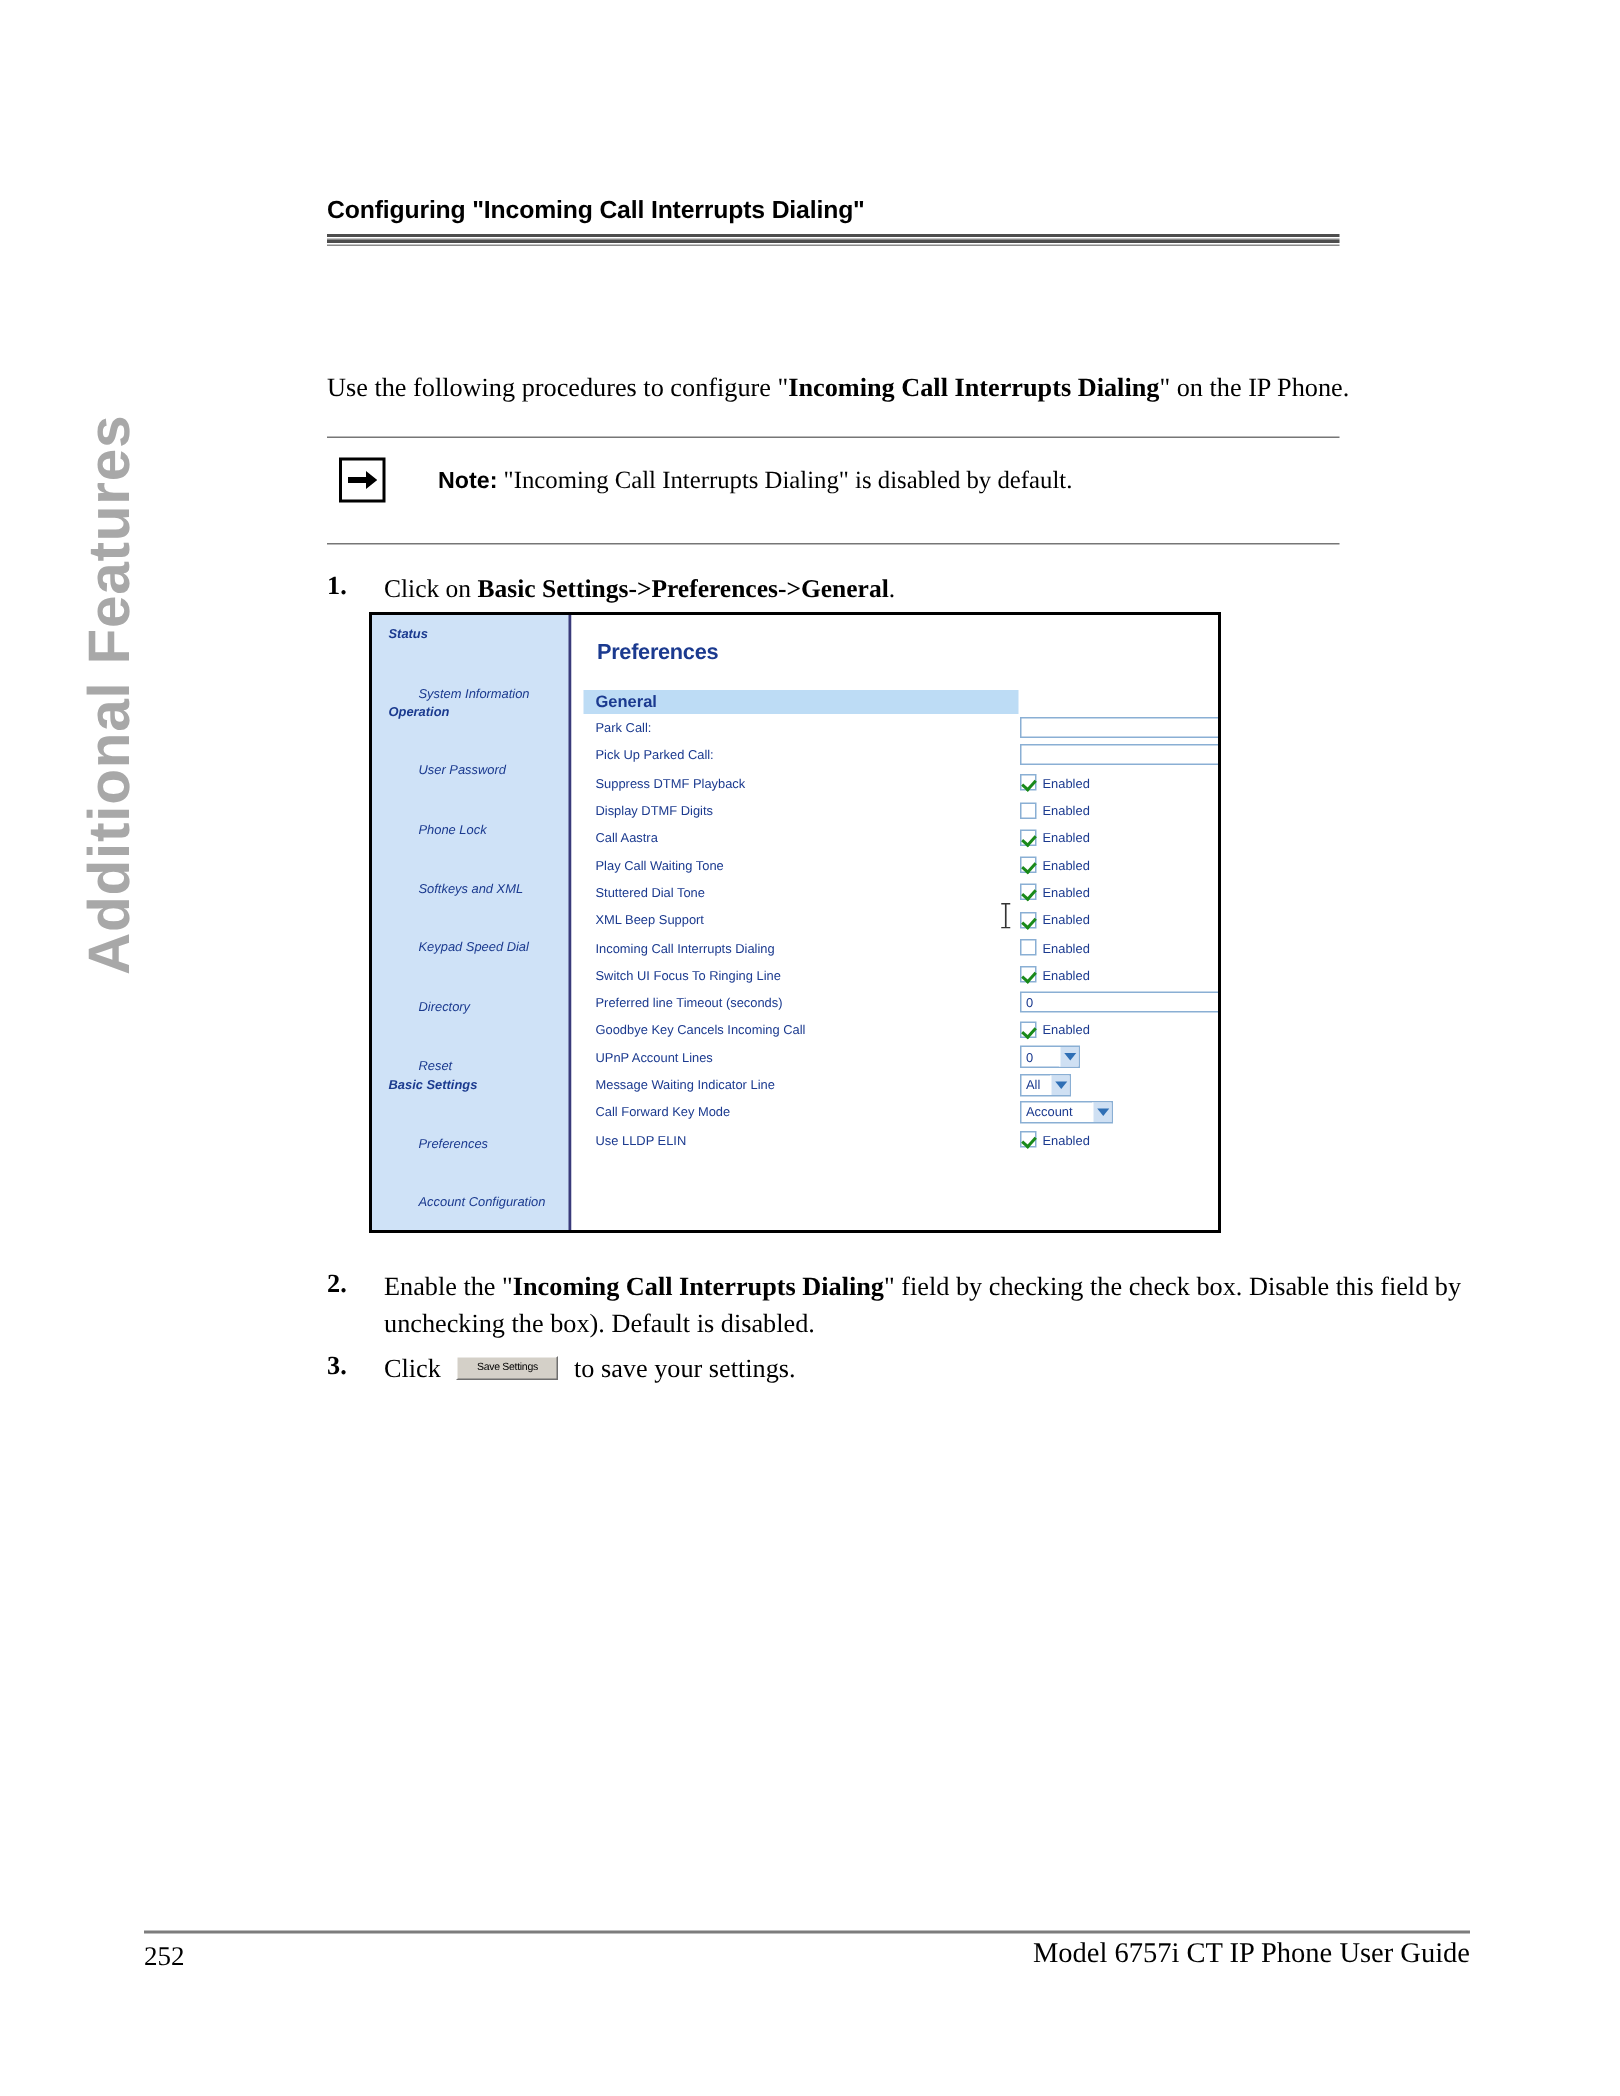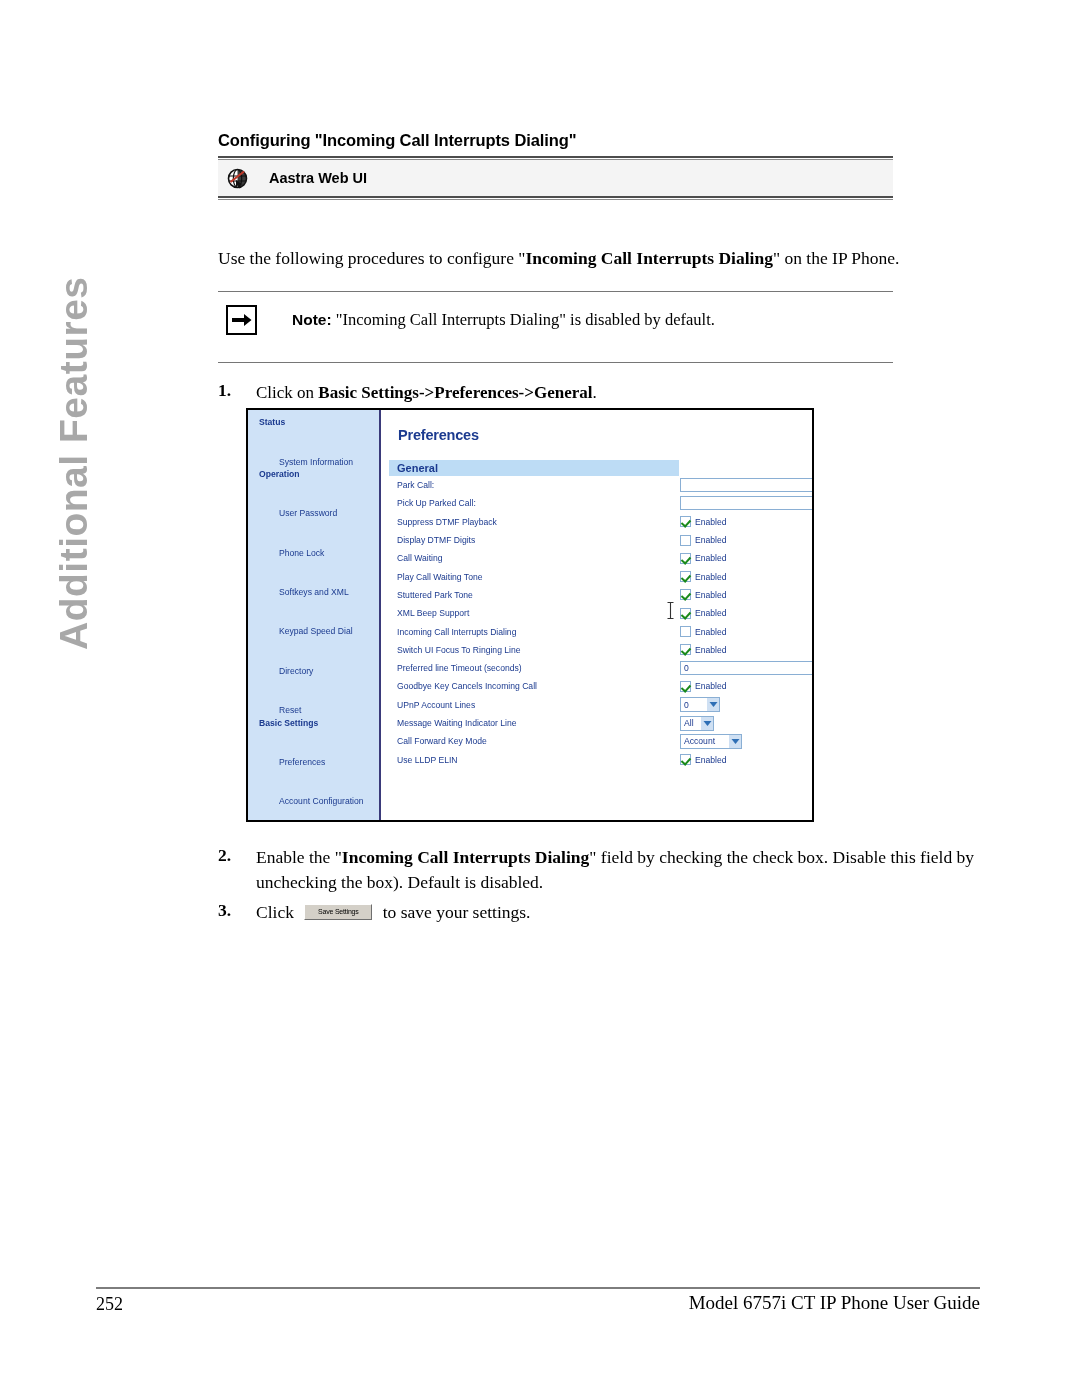--- a/index.html
+++ b/index.html
@@ -193,20 +193,21 @@
     font-family: "Liberation Sans", sans-serif;
     display: flex;
     overflow: hidden;
   }
   #shot-sidebar {
     width: 133px;
     flex: 0 0 auto;
     background: #cfe2f7;
     border-right: 2px solid #3a3a7a;
     padding: 6px 0 0 0;
+    font-style: italic;
   }
   .nav-group {
     font-size: 8.6px;
     font-weight: bold;
     color: #1b3a8f;
     padding: 1.2px 0 1.2px 11px;
     white-space: nowrap;
   }
   .nav-item {
     font-size: 8.6px;
@@ -359,33 +360,20 @@
 <div id="side-tab">
   <div id="side-tab-label">Additional Features</div>
 </div>
 
 <div id="content">
 
   <h1 id="page-heading">Configuring "Incoming Call Interrupts Dialing"</h1>
 
   <div id="webui-banner">
     <div class="rule-double"></div>
-    <div id="webui-bar">
-      <span id="webui-icon">
-        <svg width="21" height="21" viewBox="0 0 21 21">
-          <circle cx="10.5" cy="10.5" r="9" fill="#ffffff" stroke="#111" stroke-width="1.6"></circle>
-          <path d="M10.5 1.5 A9 9 0 0 1 10.5 19.5" fill="#1a1a1a" opacity="0.85"></path>
-          <ellipse cx="10.5" cy="10.5" rx="4.2" ry="9" fill="none" stroke="#111" stroke-width="1.2"></ellipse>
-          <path d="M2 8 H19 M2 13 H19" stroke="#111" stroke-width="1.1" fill="none"></path>
-          <path d="M3.5 14 L17 3.5" stroke="#c0392b" stroke-width="2.2"></path>
-          <path d="M9 12 L9 19.5 L11 17.2 L12.6 20.4 L14.2 19.6 L12.6 16.6 L15.6 16.4 Z" fill="#111"></path>
-        </svg>
-      </span>
-      <span id="webui-label">Aastra Web UI</span>
-    </div>
     <div class="rule-double"></div>
   </div>
 
   <p id="intro-para"><span>Use the following procedures to configure "</span><b>Incoming Call Interrupts Dialing</b><span>" on the IP Phone.</span></p>
 
   <div class="hr-thin" id="hr-above-note"></div>
 
   <div id="note-block">
     <div id="note-arrow-box">
       <svg width="20" height="14" viewBox="0 0 20 14">
@@ -444,35 +432,35 @@
             </div>
           </div>
           <div class="row">
             <div class="row-label">Display DTMF Digits</div>
             <div class="row-ctrl">
               <span class="chk"></span>
               <span class="chk-label">Enabled</span>
             </div>
           </div>
           <div class="row">
-            <div class="row-label">Call Waiting</div>
+            <div class="row-label">Call Aastra</div>
             <div class="row-ctrl">
               <span class="chk on"></span>
               <span class="chk-label">Enabled</span>
             </div>
           </div>
           <div class="row">
             <div class="row-label">Play Call Waiting Tone</div>
             <div class="row-ctrl">
               <span class="chk on"></span>
               <span class="chk-label">Enabled</span>
             </div>
           </div>
           <div class="row">
-            <div class="row-label">Stuttered Park Tone</div>
+            <div class="row-label">Stuttered Dial Tone</div>
             <div class="row-ctrl">
               <span class="chk on"></span>
               <span class="chk-label">Enabled</span>
             </div>
           </div>
           <div class="row">
             <div class="row-label">XML Beep Support</div>
             <div class="row-ctrl">
               <span class="chk on"></span>
               <span class="chk-label">Enabled</span>

